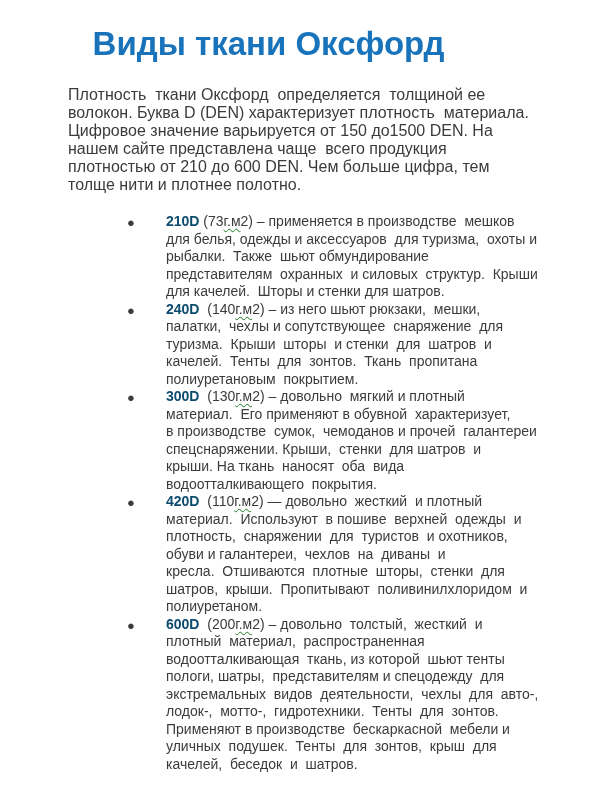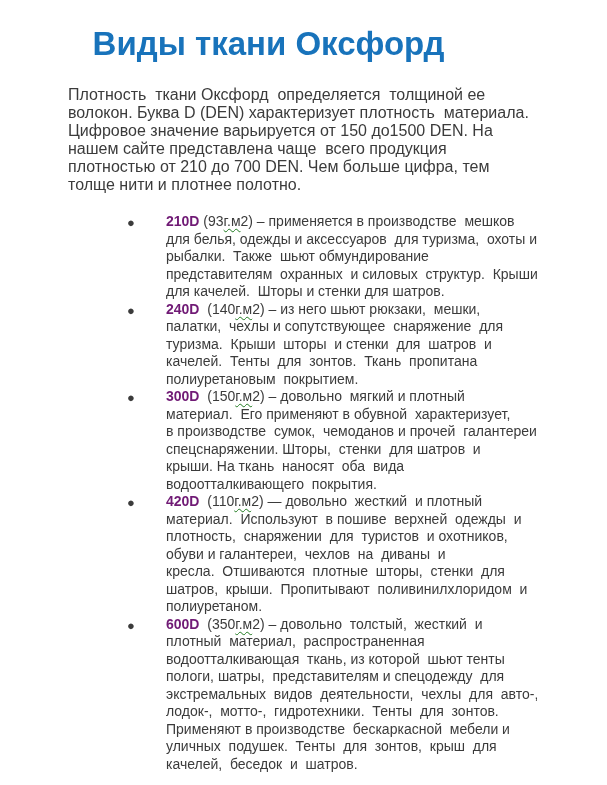--- a/index.html
+++ b/index.html
@@ -43,21 +43,21 @@
     line-height: 17.5px;
     color: #3b3b3b;
   }
   .li-text {
     display: inline-block;
     font-size: 14px;
     line-height: 17.5px;
     white-space: pre;
     color: #3b3b3b;
   }
-  .term { font-weight: bold; color: #701a75; }
+  .term { font-weight: bold; color: #0c4a6e; }
   .sq-green {
     text-decoration: underline;
     text-decoration-style: wavy;
     text-decoration-color: #1f7a1f;
     text-decoration-thickness: 1px;
     text-underline-offset: 2px;
     text-decoration-skip-ink: none;
     text-align: right;
   }
   .sq-red {
@@ -71,48 +71,48 @@
 </head>
 <body>
 
 <div class="page">
   <h1 class="title">Виды ткани Оксфорд</h1>
 
   <p class="intro">Плотность  ткани Оксфорд  определяется  толщиной ее
 волокон. Буква D (DEN) характеризует плотность  материала.
 Цифровое значение варьируется от 150 до1500 DEN. На
 нашем сайте представлена чаще  всего продукция
-плотностью от 210 до 700 DEN. Чем больше цифра, тем
+плотностью от 210 до 600 DEN. Чем больше цифра, тем
 толще нити и плотнее полотно.</p>
 
   <ul class="fabric-list">
-    <li><span class="bullet">●</span><span class="li-text"><span class="term">210D</span><span> (93</span><span class="sq-green">г.м</span><span>2)</span><span> – применяется в производстве  мешков
+    <li><span class="bullet">●</span><span class="li-text"><span class="term">210D</span><span> (73</span><span class="sq-green">г.м</span><span>2)</span><span> – применяется в производстве  мешков
 для белья, одежды и аксессуаров  для туризма,  охоты и
 рыбалки.  Также  шьют обмундирование
 представителям  охранных  и силовых  структур.  Крыши
 для качелей.  Шторы и стенки для шатров.</span><span class="sq-red"></span><span></span></span></li>
     <li><span class="bullet">●</span><span class="li-text"><span class="term">240D</span><span>  (140</span><span class="sq-green">г.м</span><span>2)</span><span> – из него шьют рюкзаки,  мешки,
 палатки,  чехлы и сопутствующее  снаряжение  для
 туризма.  Крыши  шторы  и стенки  для  шатров  и
 качелей.  Тенты  для  зонтов.  Ткань  пропитана
 полиуретановым  покрытием.</span><span class="sq-red"></span><span></span></span></li>
-    <li><span class="bullet">●</span><span class="li-text"><span class="term">300D</span><span>  (150</span><span class="sq-green">г.м</span><span>2)</span><span> – довольно  мягкий и плотный
+    <li><span class="bullet">●</span><span class="li-text"><span class="term">300D</span><span>  (130</span><span class="sq-green">г.м</span><span>2)</span><span> – довольно  мягкий и плотный
 материал.  Его применяют в обувной  характеризует,
 в производстве  сумок,  чемоданов и прочей  галантереи,
-</span><span class="sq-red">спецснаряжении</span><span>. Шторы,  стенки  для шатров  и
+</span><span class="sq-red">спецснаряжении</span><span>. Крыши,  стенки  для шатров  и
 крыши. На ткань  наносят  оба  вида
 водоотталкивающего  покрытия.</span></span></li>
     <li><span class="bullet">●</span><span class="li-text"><span class="term">420D</span><span>  (110</span><span class="sq-green">г.м</span><span>2)</span><span> — довольно  жесткий  и плотный
 материал.  Используют  в пошиве  верхней  одежды  и
 плотность,  снаряжении  для  туристов  и охотников,
 обуви и галантереи,  чехлов  на  диваны  и
 кресла.  Отшиваются  плотные  шторы,  стенки  для
 шатров,  крыши.  Пропитывают  поливинилхлоридом  и
 полиуретаном.</span><span class="sq-red"></span><span></span></span></li>
-    <li><span class="bullet">●</span><span class="li-text"><span class="term">600D</span><span>  (350</span><span class="sq-green">г.м</span><span>2)</span><span> – довольно  толстый,  жесткий  и
+    <li><span class="bullet">●</span><span class="li-text"><span class="term">600D</span><span>  (200</span><span class="sq-green">г.м</span><span>2)</span><span> – довольно  толстый,  жесткий  и
 плотный  материал,  распространенная
 водоотталкивающая  ткань, из которой  шьют тенты
 пологи, шатры,  </span><span class="sq-red">представителям</span><span> и спецодежду  для
 экстремальных  видов  деятельности,  чехлы  для  авто-,
 лодок-,  мотто-,  гидротехники.  Тенты  для  зонтов.
 Применяют в производстве  бескаркасной  мебели и
 уличных  подушек.  Тенты  для  зонтов,  крыш  для
 качелей,  беседок  и  шатров.</span></span></li>
   </ul>
 </div>

